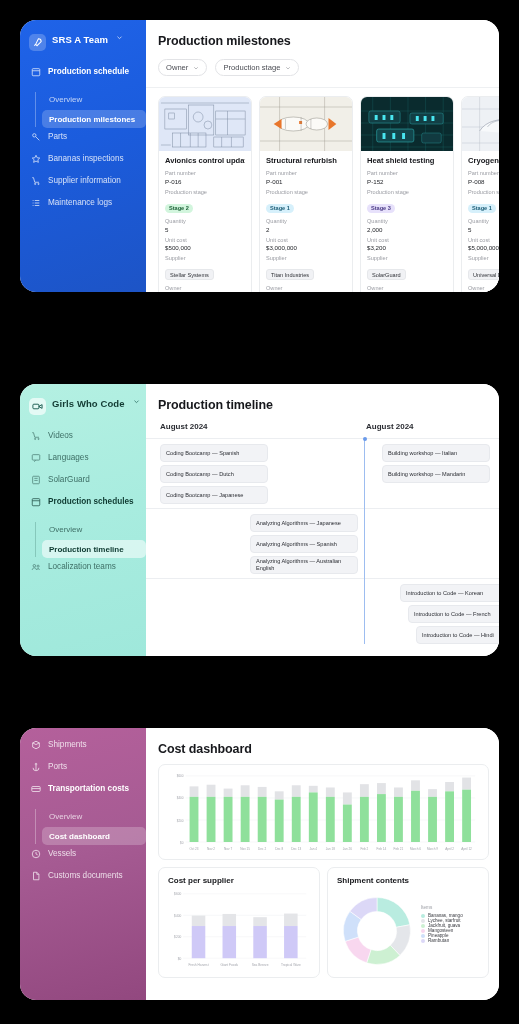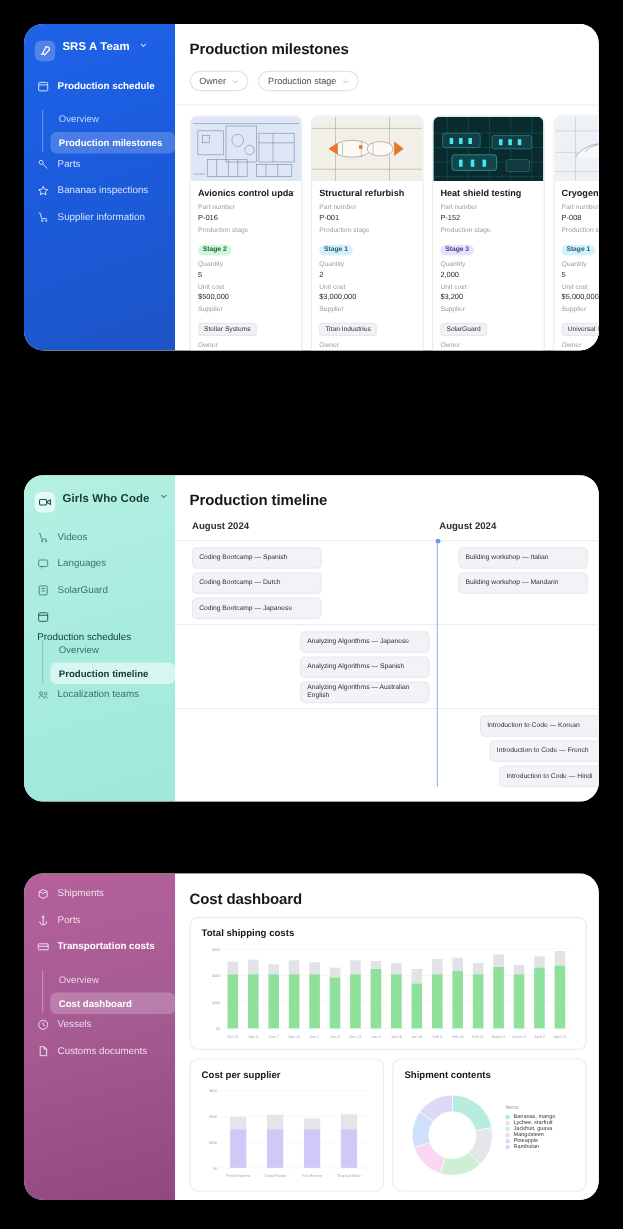--- a/index.html
+++ b/index.html
@@ -15,21 +15,21 @@
   .panel {
     position: absolute;
     left: 20px;
     width: 479px;
     border-radius: 16px;
     overflow: hidden;
     display: flex;
     background: #fff;
   }
   .panel-1 { top: 20px;  height: 272px; }
-  .panel-2 { top: 396px; height: 272px; }
+  .panel-2 { top: 384px; height: 272px; }
   .panel-3 { top: 728px; height: 272px; }
 
   
   .sidebar {
     width: 126px;
     flex: 0 0 126px;
     padding: 12px 0 0 0;
     position: relative;
   }
   .sb-blue   { background: linear-gradient(160deg,#1f63e8 0%,#1b5cdd 45%,#1d54c6 100%); }
@@ -63,21 +63,21 @@
     height: 22px;
     padding: 0 8px 0 11px;
     font-size: 8.2px;
     white-space: nowrap;
   }
   .nav-ic { width: 10px; height: 10px; flex: 0 0 10px; opacity: .8; }
   .nav-ic svg { width: 10px; height: 10px; display: block; }
   .sb-blue .nav-item { color: rgba(255,255,255,.82); }
   .sb-blue .nav-item.active { color: #fff; font-weight: 700; }
   .sb-mint .nav-item { color: #3e6f66; }
-  .sb-mint .nav-item.active { color: #0e3a31; font-weight: 400; flex-direction: column; }
+  .sb-mint .nav-item.active { color: #0e3a31; font-weight: 700; }
   .sb-plum .nav-item { color: rgba(255,255,255,.8); }
   .sb-plum .nav-item.active { color: #fff; font-weight: 700; }
 
   .subnav { position: relative; padding-left: 22px; margin: 1px 0 2px; }
   .subnav::before {
     content:''; position: absolute; left: 15px; top: 2px; bottom: 3px; width: 1px;
   }
   .sb-blue .subnav::before { background: rgba(255,255,255,.3); }
   .sb-mint .subnav::before { background: rgba(30,90,80,.25); }
   .sb-plum .subnav::before { background: rgba(255,255,255,.3); }
@@ -231,20 +231,28 @@
         </div>
         <div class="nav-item">
           <span class="nav-ic">
             <svg viewBox="0 0 24 24" fill="none" stroke="#fff" stroke-width="2">
                 <path d="M3 4h3l3 11h10"></path>
                 <circle cx="10" cy="19" r="1.5"></circle>
                 <circle cx="18" cy="19" r="1.5"></circle>
               </svg>
             </span>
           <span>Supplier information</span>
+        </div>
+        <div class="nav-item">
+          <span class="nav-ic">
+            <svg viewBox="0 0 24 24" fill="none" stroke="#fff" stroke-width="2">
+                <path d="M4 6h2M9 6h11M4 12h2M9 12h11M4 18h2M9 18h11"></path>
+              </svg>
+            </span>
+          <span>Maintenance logs</span>
         </div>
       </div>
     </div>
 
     <div class="main">
       <div class="main-title">Production milestones</div>
       <div class="filters">
         <div class="chip">
           <span>Owner</span>
           <svg viewBox="0 0 24 24" fill="none" stroke="#6b6d73" stroke-width="3">
@@ -641,21 +649,20 @@
           <span>Customs documents</span>
         </div>
       </div>
     </div>
 
     <div class="main">
       <div class="main-title">Cost dashboard</div>
       <div class="dash">
 
         <div class="dcard">
-          <div class="dcard-title">Total shipping costs</div>
           <div class="plot">
             <svg id="chart-shipping" viewBox="0 0 320 82" preserveAspectRatio="none">
                 <line x1="18" y1="71" x2="316" y2="71" stroke="#eef0f2" stroke-width="0.5"></line>
                 <text x="16" y="72.6" text-anchor="end" font-size="3.2" fill="#a4a6ad" font-family="&quot;Liberation Sans&quot;, sans-serif">$0</text>
                 <line x1="18" y1="48.333333333333336" x2="316" y2="48.333333333333336" stroke="#eef0f2" stroke-width="0.5"></line>
                 <text x="16" y="49.93333333333334" text-anchor="end" font-size="3.2" fill="#a4a6ad" font-family="&quot;Liberation Sans&quot;, sans-serif">$200</text>
                 <line x1="18" y1="25.66666666666667" x2="316" y2="25.66666666666667" stroke="#eef0f2" stroke-width="0.5"></line>
                 <text x="16" y="27.266666666666673" text-anchor="end" font-size="3.2" fill="#a4a6ad" font-family="&quot;Liberation Sans&quot;, sans-serif">$400</text>
                 <line x1="18" y1="3" x2="316" y2="3" stroke="#eef0f2" stroke-width="0.5"></line>
                 <text x="16" y="4.6" text-anchor="end" font-size="3.2" fill="#a4a6ad" font-family="&quot;Liberation Sans&quot;, sans-serif">$600</text>

